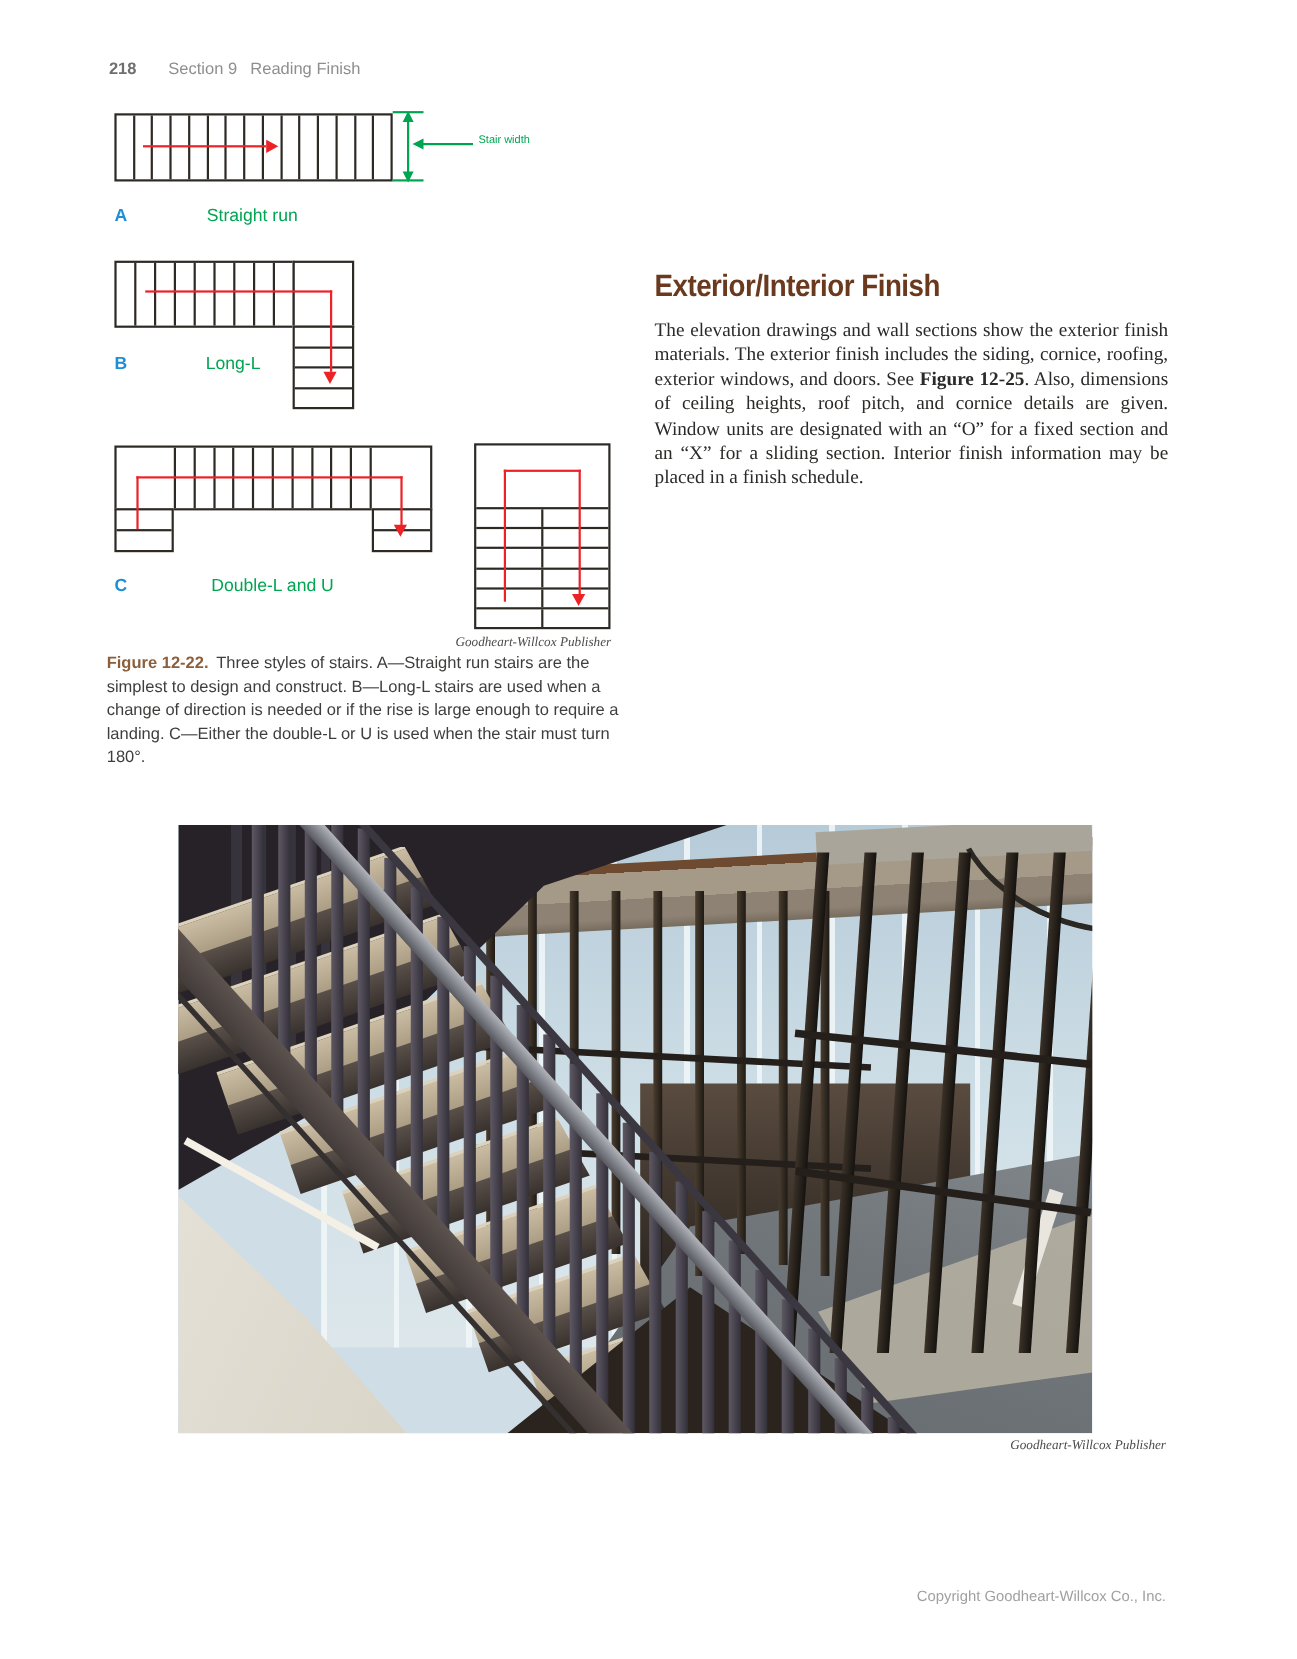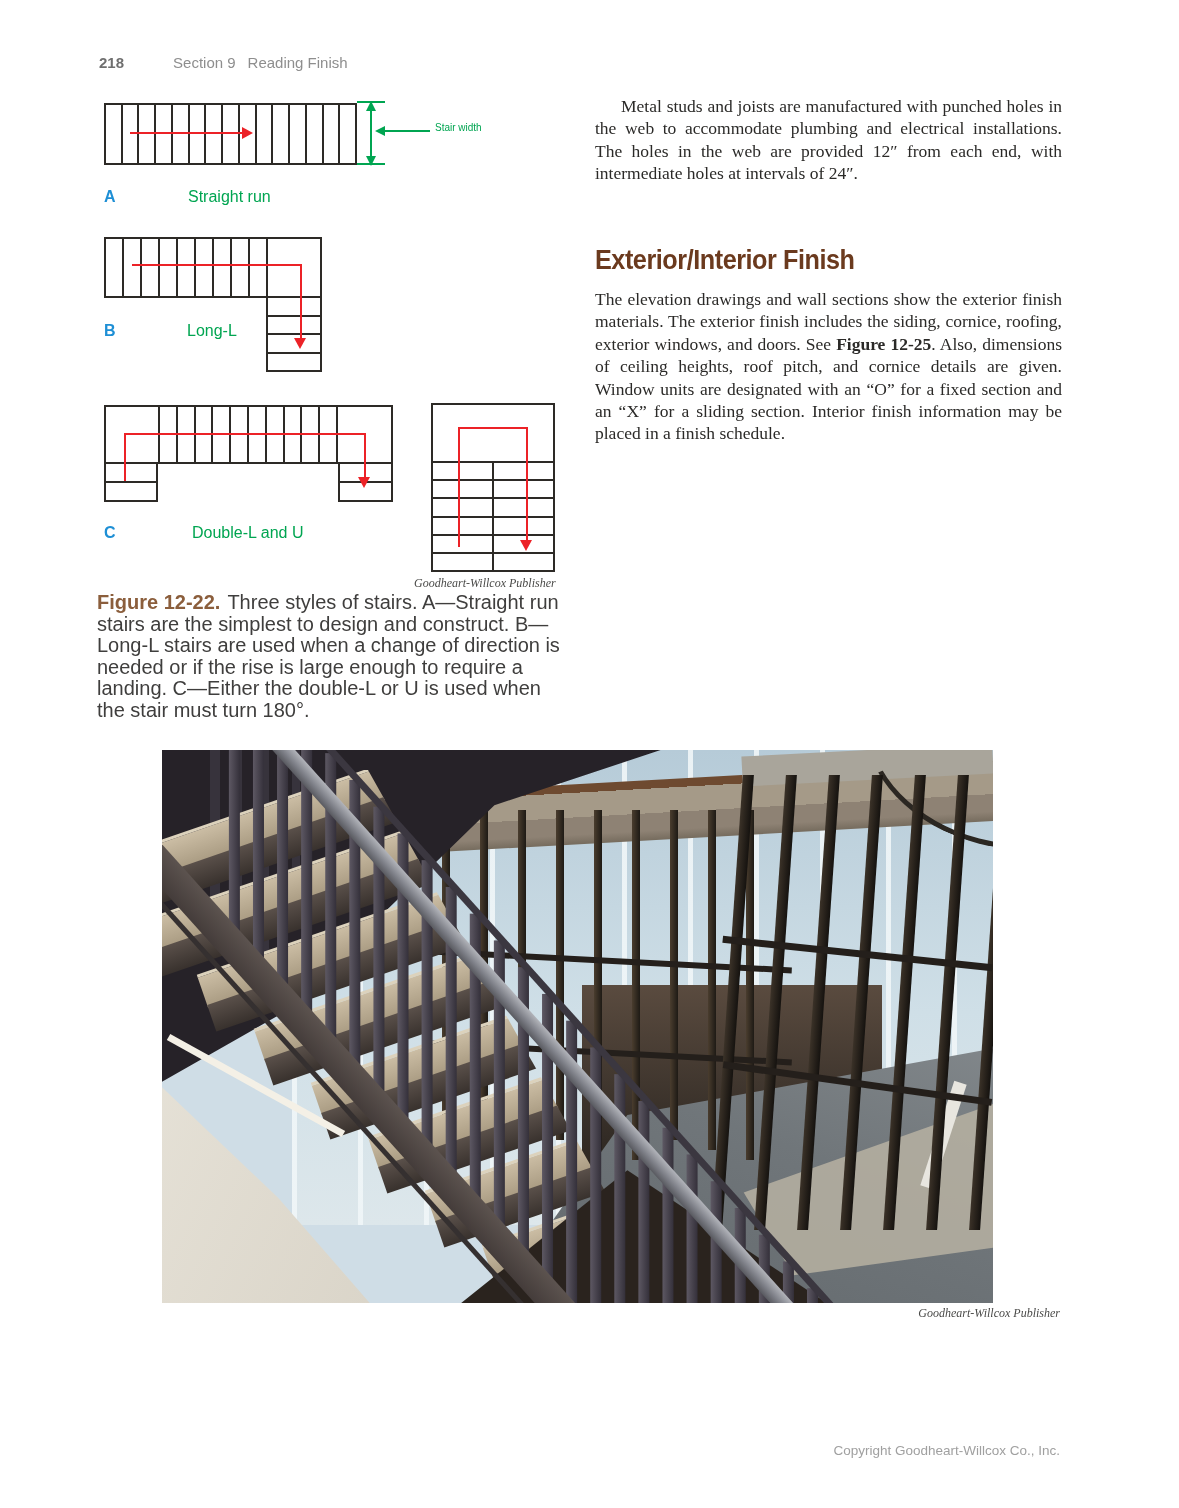--- a/index.html
+++ b/index.html
@@ -4,21 +4,21 @@
 <style>
   :root{
     --ink:#2d2a26; --red:#EC2227; --green:#00A551; --blue:#1E8FD5;
     --brown:#6B3A1E; --capbrown:#8B5E3C; --captext:#3f3e3d;
   }
   html,body{margin:0;padding:0;background:#fff;}
   .page{position:relative;width:1179px;height:1508px;background:#fff;overflow:hidden;
         font-family:"Liberation Sans",sans-serif;}
   
   .hdr{position:absolute;left:99px;top:54px;font-size:15px;color:#8e8e8e;}
-  .hdr .pnum{font-weight:bold;color:#6f6f6f;margin-right:49px;}
+  .hdr .pnum{font-weight:bold;color:#6f6f6f;margin-right:29px;}
   .hdr .psec{margin-right:12px;}
   
   .drect{position:absolute;border:2px solid var(--ink);box-sizing:border-box;background:#fff;}
   .cells{display:flex;height:100%;}
   .cell{flex:1;border-right:2px solid var(--ink);}
   .cell:last-child{border-right:0;}
   .vcol{display:flex;flex-direction:column;height:100%;}
   .vrow{flex:1;}
   .vrow + .vrow{border-top:2px solid var(--ink);}
   .cmain{display:flex;height:100%;}
@@ -38,21 +38,21 @@
   .tri-d{border-width:11px 6px 0 6px;border-color:var(--red) transparent transparent transparent;}
   .tri-ug{border-width:0 5px 10px 5px;border-color:transparent transparent var(--green) transparent;}
   .tri-dg{border-width:10px 5px 0 5px;border-color:var(--green) transparent transparent transparent;}
   .tri-lg{border-width:5px 10px 5px 0;border-color:transparent var(--green) transparent transparent;}
   .dlabel{position:absolute;font-weight:bold;font-size:16px;color:var(--blue);}
   .dname{position:absolute;font-size:16px;color:var(--green);}
   .ann{position:absolute;font-size:10px;color:var(--green);}
   
   .credit{position:absolute;font-family:"Liberation Serif",serif;font-style:italic;
           font-size:12px;color:#4a4a48;white-space:nowrap;}
-  .caption{position:absolute;font-size:20px;line-height:21.5px;color:var(--captext);}
+  .caption{position:absolute;font-size:15px;line-height:21.5px;color:var(--captext);}
   .caplabel{font-weight:bold;color:var(--capbrown);margin-right:7px;}
   .body-text{position:absolute;font-family:"Liberation Serif",serif;font-size:17.5px;
              line-height:22.4px;color:#2b2a28;text-align:justify;}
   .indent{text-indent:26px;}
   .headline{position:absolute;font-weight:bold;font-size:28px;color:var(--brown);white-space:nowrap;}
   .headline span{display:inline-block;transform:scaleX(.9);transform-origin:left;letter-spacing:-.5px;}
   .footer{position:absolute;font-size:13.5px;color:#a0a0a0;text-align:right;}
   
   .photo{position:absolute;left:162px;top:750px;width:831px;height:553px;overflow:hidden;
          background:#cfdde6;}
@@ -246,21 +246,20 @@
   <div class="hl" style="left:458px;top:427px;width:70px"></div>
   <div class="vl" style="left:526px;top:427px;height:115px"></div>
   <div class="tri tri-d" style="left:520px;top:540px"></div>
 
   <div class="credit" style="left:414px;top:576px">Goodheart-Willcox Publisher</div>
 
   <div class="caption" style="left:97px;top:592px;width:472px">
     <span class="caplabel">Figure 12-22.</span><span>Three styles of stairs. A—Straight run stairs are the simplest to design and construct. B—Long-L stairs are used when a change of direction is needed or if the rise is large enough to require a landing. C—Either the double-L or U is used when the stair must turn 180°.</span>
   </div>
 
-  <div class="body-text indent" style="left:595px;top:95px;width:467px">Metal studs and joists are manufactured with punched holes in the web to accommodate plumbing and electrical installations. The holes in the web are provided 12″ from each end, with intermediate holes at intervals of 24″.</div>
 
   <div class="headline" style="left:595px;top:244px">
     <span>Exterior/Interior Finish</span>
   </div>
 
   <div class="body-text" style="left:595px;top:288px;width:467px">
     <span>The elevation drawings and wall sections show the exterior finish materials. The exterior finish includes the siding, cornice, roofing, exterior windows, and doors. See </span><b>Figure 12-25</b><span>. Also, dimensions of ceiling heights, roof pitch, and cornice details are given. Window units are designated with an “O” for a fixed section and an “X” for a sliding section. Interior finish information may be placed in a finish schedule.</span>
   </div>
 
   <div class="photo">

